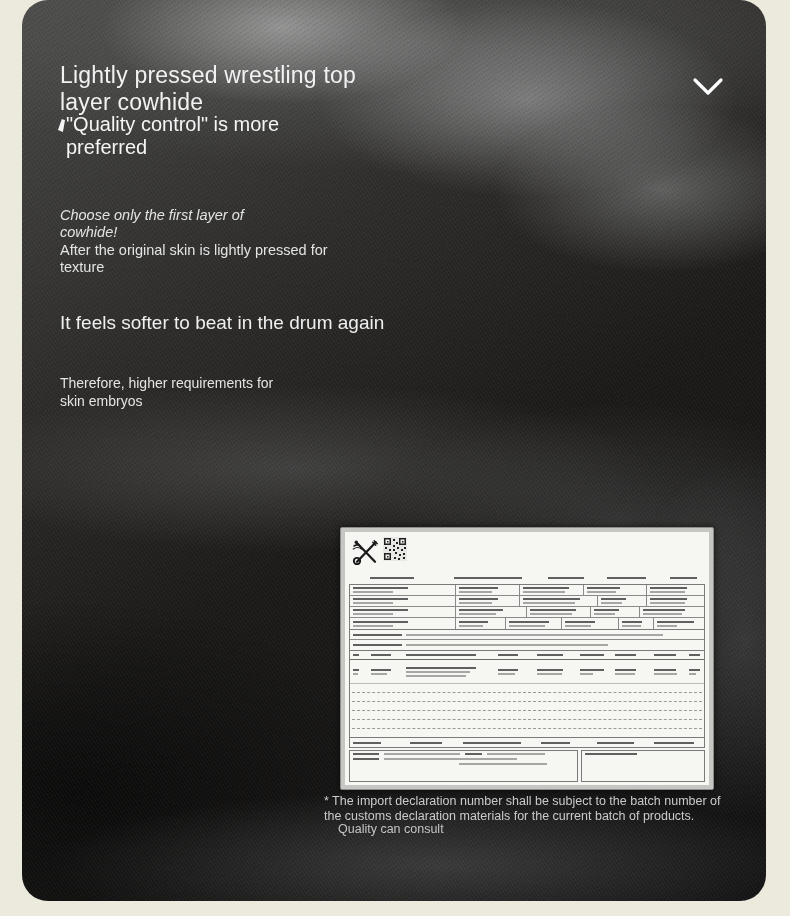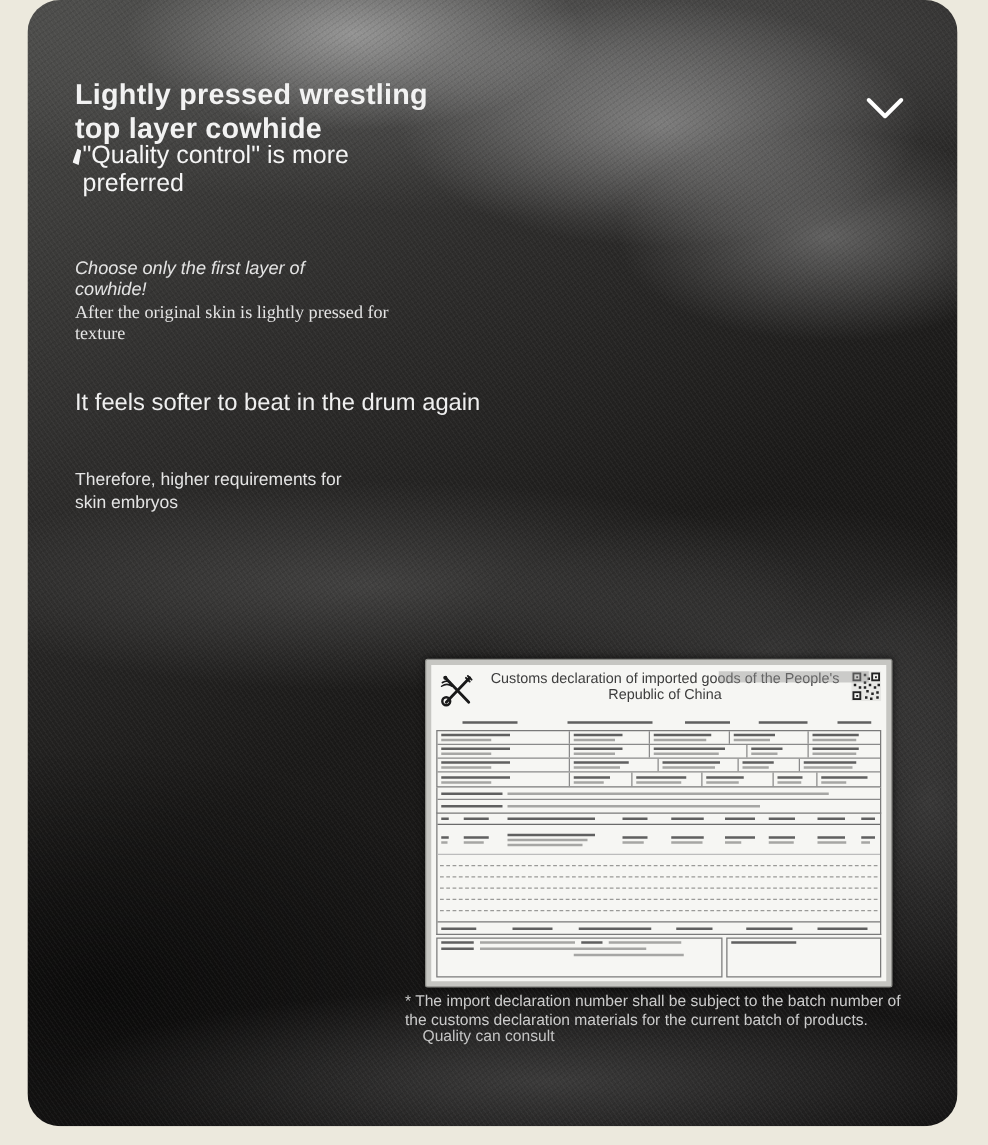--- a/index.html
+++ b/index.html
@@ -24,28 +24,28 @@
   }
   .photo::after {
     content:""; position:absolute; inset:0; pointer-events:none;
     background-image:
       repeating-linear-gradient(55deg,  rgba(255,255,255,.03) 0 1px, transparent 1px 3px),
       repeating-linear-gradient(-35deg, rgba(0,0,0,.07) 0 1px, transparent 1px 4px);
   }
 
   
   .ov { position:absolute; color:#f2f2f2; }
-  .heading { left:60px; top:62px; width:320px; font-size:23px; line-height:1.16; font-weight:700; letter-spacing:.2px; }
+  .heading { left:60px; top:62px; width:320px; font-size:23px; line-height:1.16; font-weight:400; letter-spacing:.2px; }
   .subheading-row { left:58px; top:113px; width:270px; display:flex; align-items:flex-start; }
   .accent-mark { width:7px; height:13px; margin:6px 1px 0 0; background:#f4f4f4;
     clip-path:polygon(55% 0, 100% 10%, 70% 100%, 0 85%); flex:0 0 auto; }
   .subheading { font-size:20px; line-height:1.15; color:#f5f5f5; }
   .pt { color:#e4e4e4; }
   .pt1 { left:60px; top:207px; width:185px; font-size:14.5px; line-height:1.2;font-style:italic; }
-  .pt2 { left:60px; top:242px; width:290px; font-size:14.5px; line-height:1.2;font-family:Liberation Serif, serif; }
+  .pt2 { left:60px; top:242px; width:290px; font-size:14.5px; line-height:1.2; }
   .pt3 { left:60px; top:312px; width:360px; font-size:19px; color:#efefef; }
   .pt4 { left:60px; top:348px; width:300px; font-size:14px; }
   .pt5 { left:60px; top:375px; width:240px; font-size:14px; line-height:1.25; }
 
   .chevron { position:absolute; left:692px; top:74px; width:32px; height:26px; cursor:pointer; }
 
   
   .doc { position:absolute; left:340px; top:527px; width:374px; height:263px;
     background:#c6c6c2; border:1px solid #8d8d89; border-radius:2px;
     box-shadow:0 0 6px rgba(0,0,0,.6); }
@@ -123,24 +123,20 @@
             <line x1="8" y1="33" x2="33" y2="7" stroke-width="3"></line>
             <circle cx="8" cy="32" r="4.2" stroke-width="2.6"></circle>
             <line x1="29" y1="7" x2="33" y2="11" stroke-width="2"></line>
             <line x1="31" y1="5" x2="35" y2="9" stroke-width="2"></line>
             <line x1="32" y1="33" x2="7" y2="7" stroke-width="3"></line>
             <circle cx="7" cy="7" r="2.2" fill="#1a1a1a" stroke="none"></circle>
             <path d="M4 12 Q9 9 12 12" stroke-width="2"></path>
             <path d="M3 16 Q9 12 14 16" stroke-width="1.6"></path>
           </g>
         </svg>
-        <div class="doc-title">
-          <span class="smudge"></span>
-          <span>Customs declaration of imported goods of the People's Republic of China</span>
-        </div>
         <svg class="qr" viewBox="0 0 24 24">
           <rect x="0" y="0" width="24" height="24" fill="#e7e7e4"></rect>
           <g fill="#222">
             <rect x="1" y="1" width="7" height="7"></rect>
               <rect x="16" y="1" width="7" height="7"></rect>
             <rect x="1" y="16" width="7" height="7"></rect>
           </g>
           <g fill="#f2f2f0">
             <rect x="2.5" y="2.5" width="4" height="4"></rect>
               <rect x="17.5" y="2.5" width="4" height="4"></rect>

